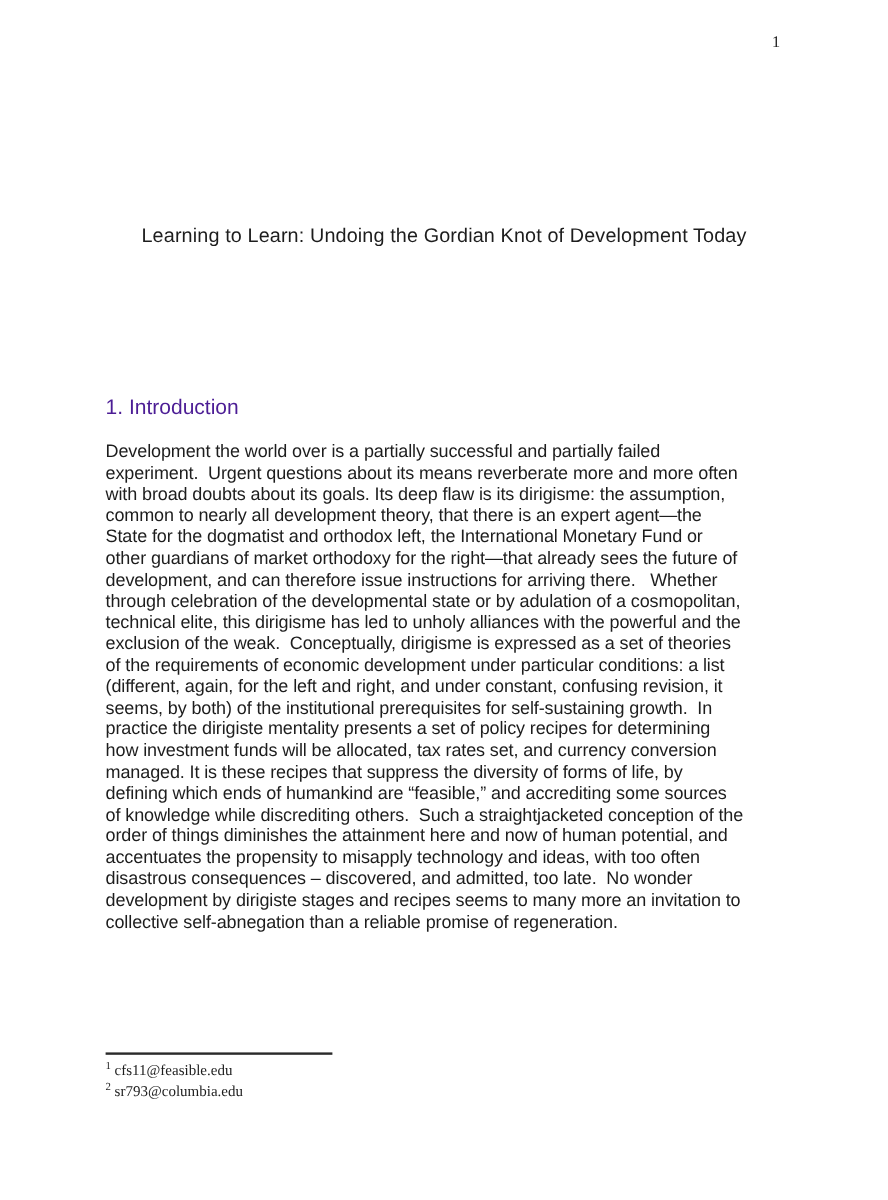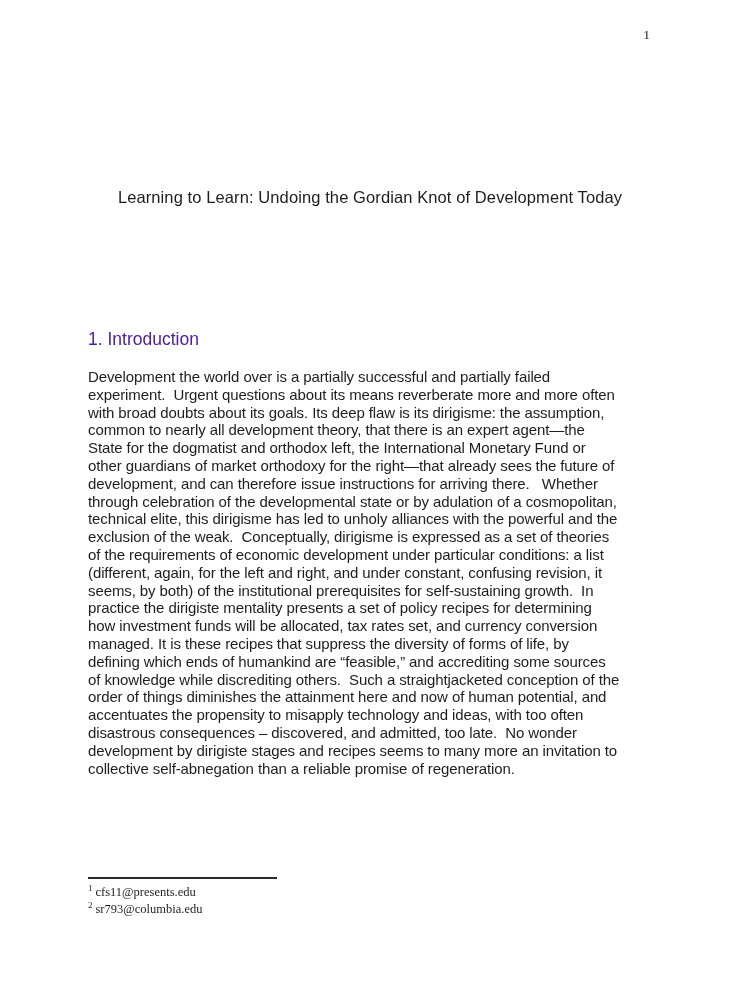--- a/index.html
+++ b/index.html
@@ -125,17 +125,17 @@
 of knowledge while discrediting others.  Such a straightjacketed conception of the
 order of things diminishes the attainment here and now of human potential, and
 accentuates the propensity to misapply technology and ideas, with too often
 disastrous consequences – discovered, and admitted, too late.  No wonder
 development by dirigiste stages and recipes seems to many more an invitation to
 collective self-abnegation than a reliable promise of regeneration.</div>
 
 
   <div class="footnote-rule"></div>
 
-  <div class="footnote footnote-1"><sup>1</sup><span>cfs11@presents.edu</span></div>
+  <div class="footnote footnote-1"><sup>1</sup><span>cfs11@feasible.edu</span></div>
 
   <div class="footnote footnote-2"><sup>2</sup><span>sr793@columbia.edu</span></div>
 
 </div>
 
 </body></html>

